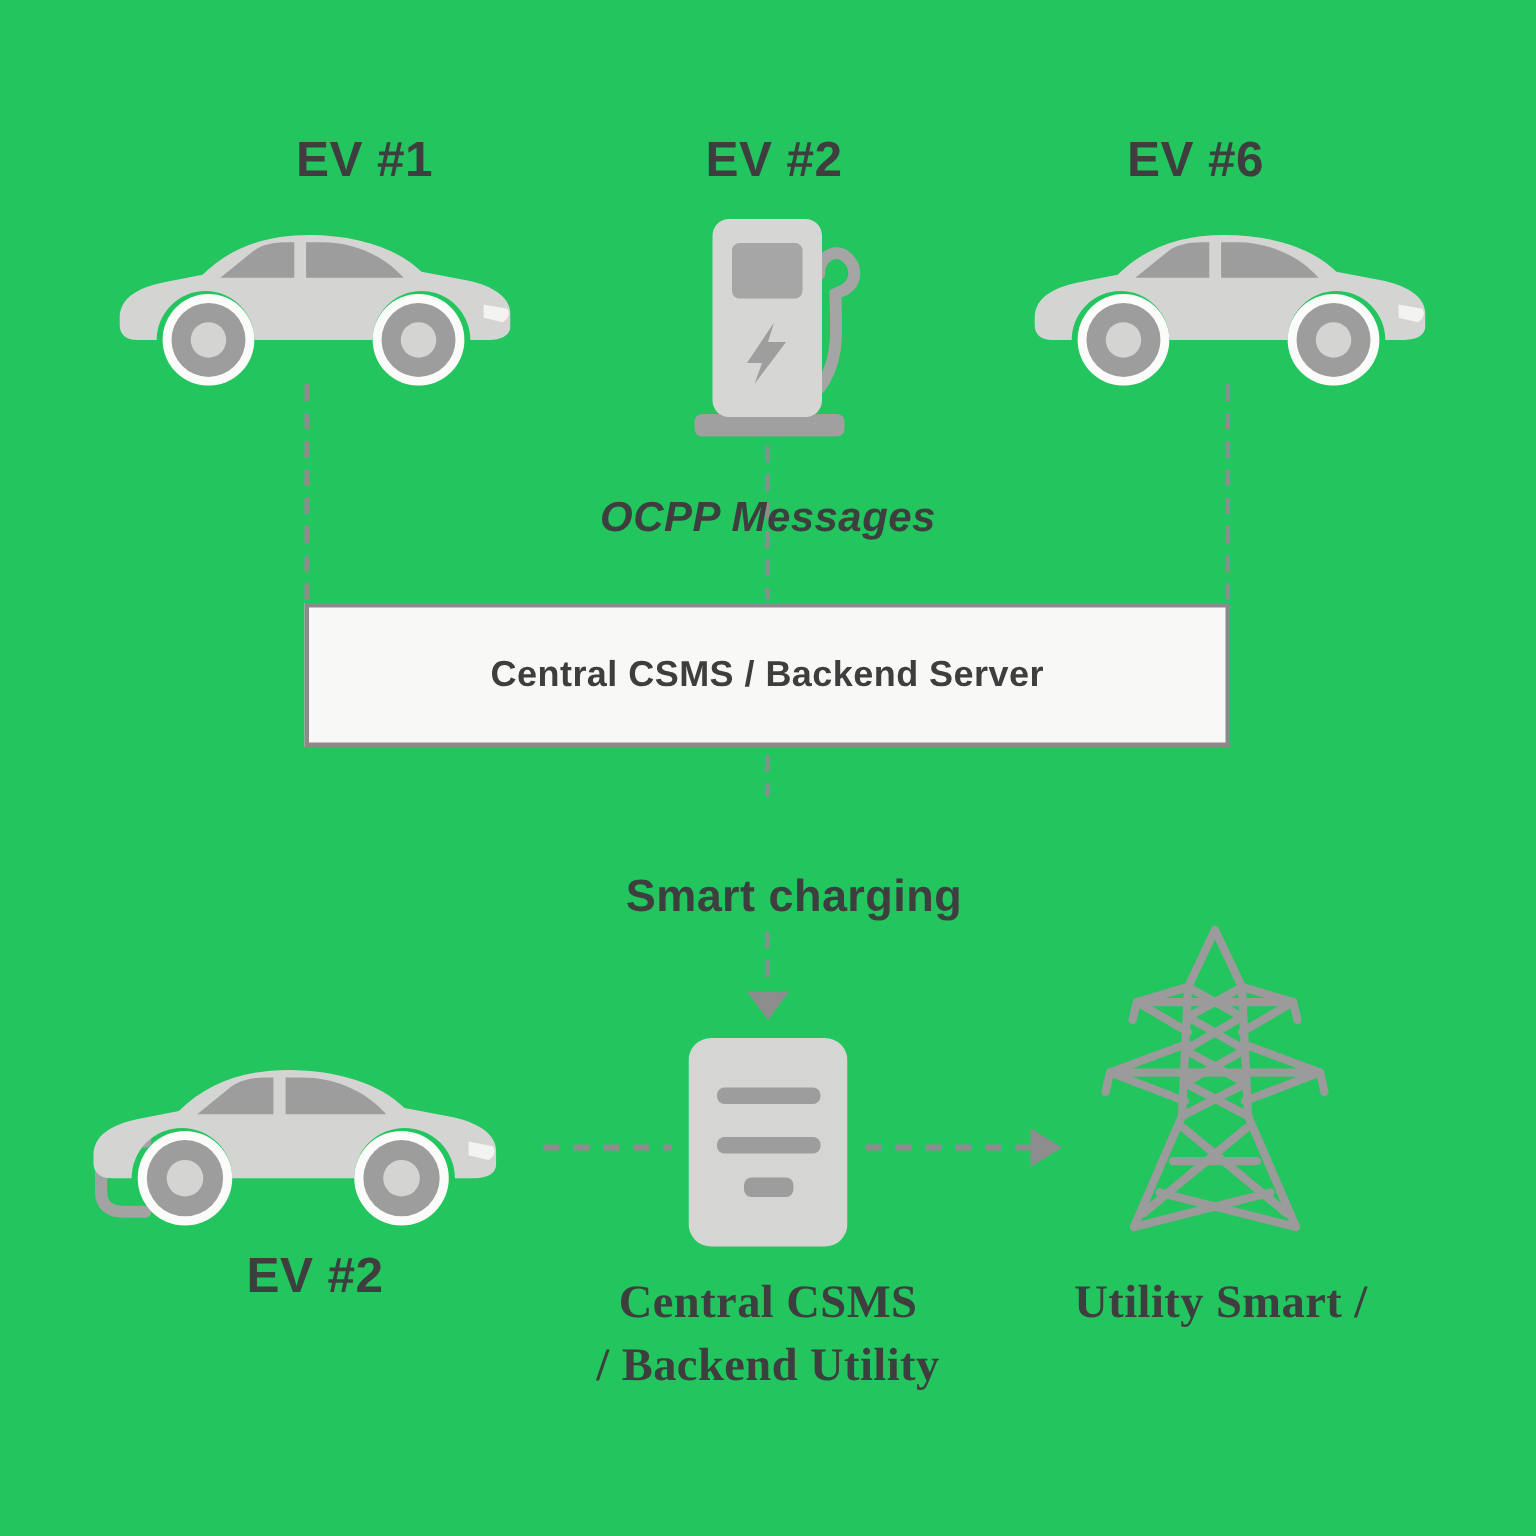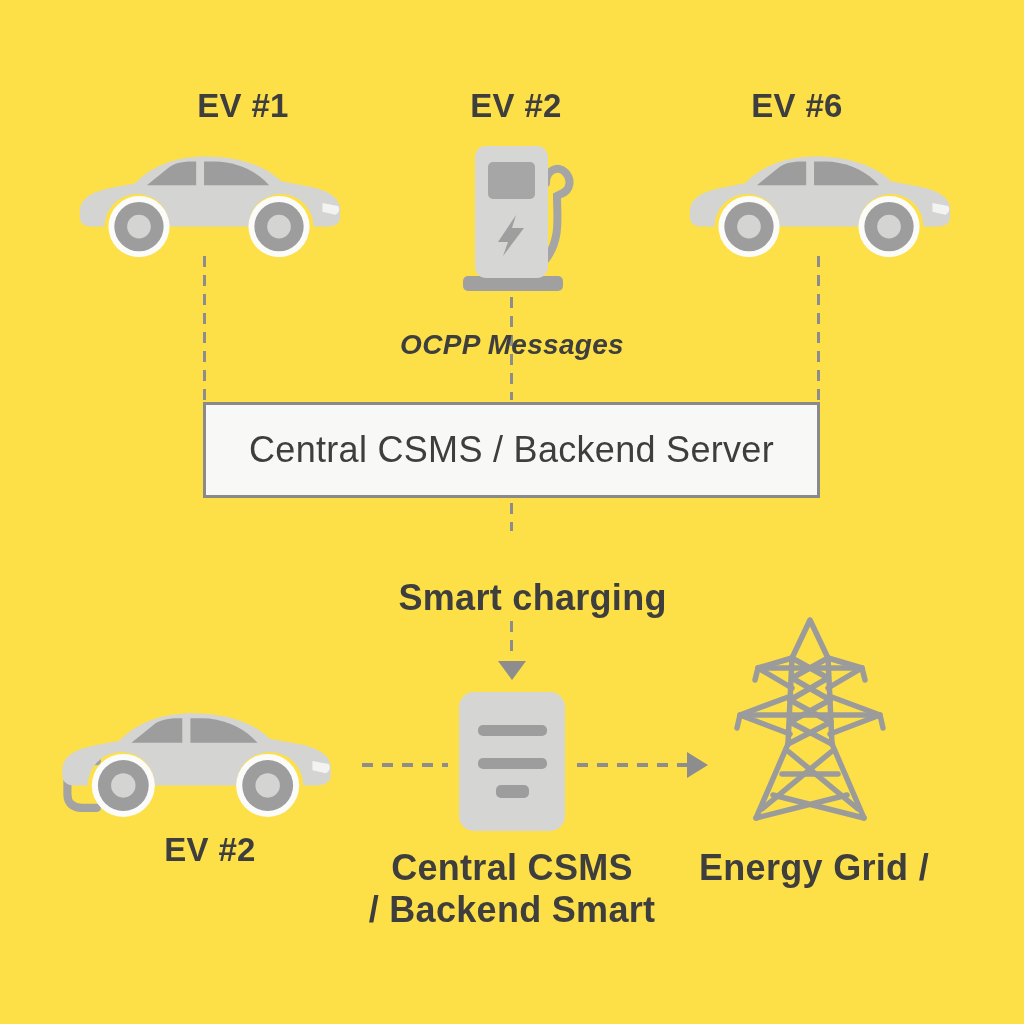--- a/index.html
+++ b/index.html
@@ -1,57 +1,57 @@
 <!DOCTYPE html>
 <html><head>
 <meta charset="utf-8">
 <style>
   html,body { margin:0; padding:0; }
   body { font-family: "Liberation Sans", "DejaVu Sans", sans-serif; }
   .canvas {
     position: relative;
     width: 1024px;
     height: 1024px;
-    background: #fde047;
+    background: #22c55e;
     overflow: hidden;
   }
   .label {
     position: absolute;
     text-align: center;
     font-weight: 600;
     color: #3e3e3e;
     letter-spacing: 0.3px;
     line-height: 1.25;
   }
   .lbl-top { font-size: 33px; }
   .lbl-ocpp { font-size: 28px; font-style: italic; }
-  .lbl-smart { font-size: 36px; line-height: 42px; white-space: pre-wrap; }
-  .lbl-bottom { font-size: 36px; line-height: 42px; }
+  .lbl-smart { font-size: 30px; line-height: 42px; white-space: pre-wrap; }
+  .lbl-bottom { font-size: 31px; line-height: 42px; font-family: Liberation Serif, serif; }
   .vdash {
     position: absolute;
     width: 3px;
     background: repeating-linear-gradient(to bottom, #8d8d8d 0 11px, transparent 11px 19px);
   }
   .hdash {
     position: absolute;
     height: 4px;
     background: repeating-linear-gradient(to right, #8d8d8d 0 11px, transparent 11px 20px);
   }
   .csms-box {
     position: absolute;
     left: 203px; top: 402px;
     width: 617px; height: 96px;
     box-sizing: border-box;
     border: 3px solid #8a8a8a;
     background: #f8f8f6;
     display: flex;
     align-items: center;
     justify-content: center;
-    font-size: 36px;
-    font-weight: 400;
+    font-size: 24px;
+    font-weight: 700;
     color: #3e3e3e;
     letter-spacing: 0.3px;
   }
   .arrow-down {
     position: absolute;
     width: 0; height: 0;
     border-left: 14px solid transparent;
     border-right: 14px solid transparent;
     border-top: 19px solid #8d8d8d;
   }
@@ -164,20 +164,20 @@
 
       <path d="M70,132 L38,206 M114,132 L146,206"></path>
       <path d="M71,140 L140,197 M113,140 L44,197"></path>
       <path d="M64,162 L120,162"></path>
       <path d="M55,183 L146,206 M129,183 L38,206"></path>
     </g>
   </svg>
 
   <div class="label lbl-bottom" style="left:362px; top:847px; width:300px;">
     <span>Central CSMS</span><br>
-    <span>/ Backend Smart</span>
+    <span>/ Backend Utility</span>
   </div>
 
   <div class="label lbl-bottom" style="left:664px; top:847px; width:300px;">
-    <span>Energy Grid /</span><br>
+    <span>Utility Smart /</span><br>
   </div>
 
 </div>
 
 </body></html>

